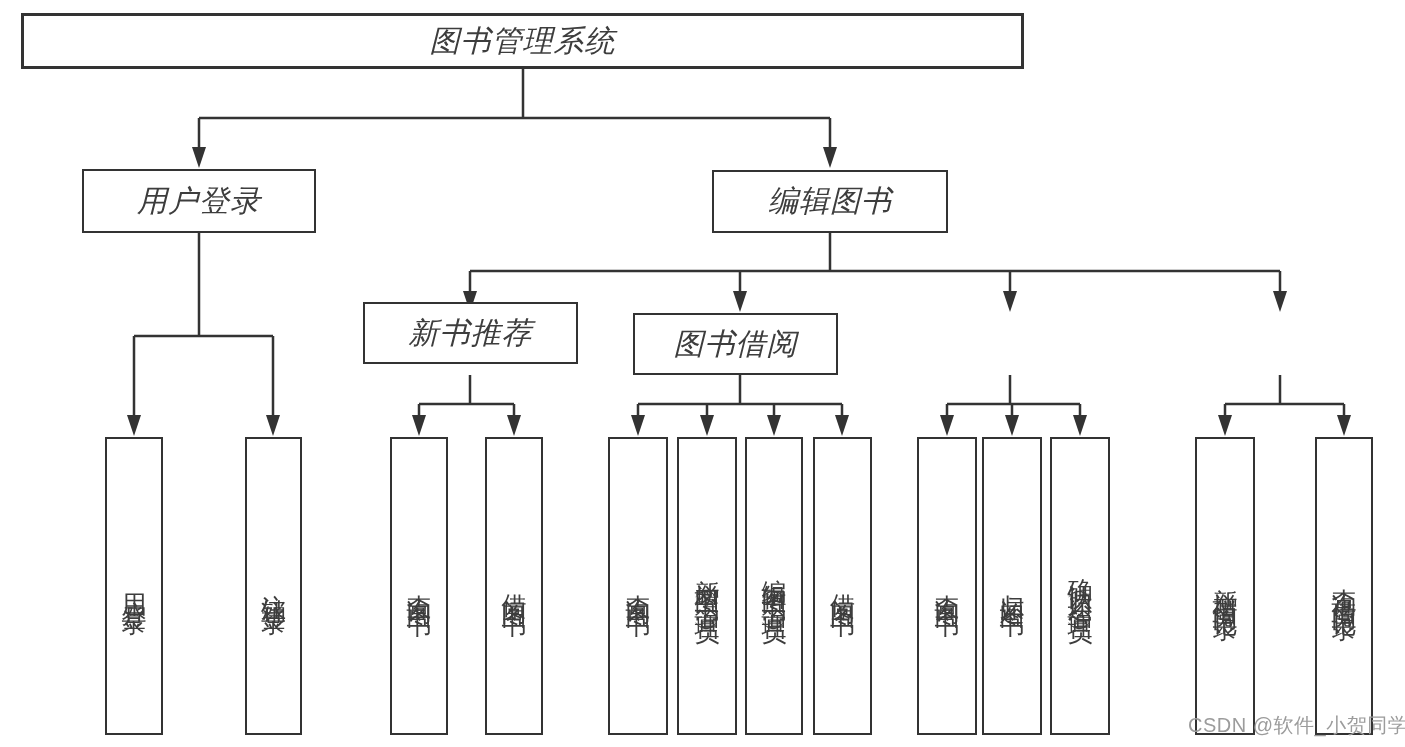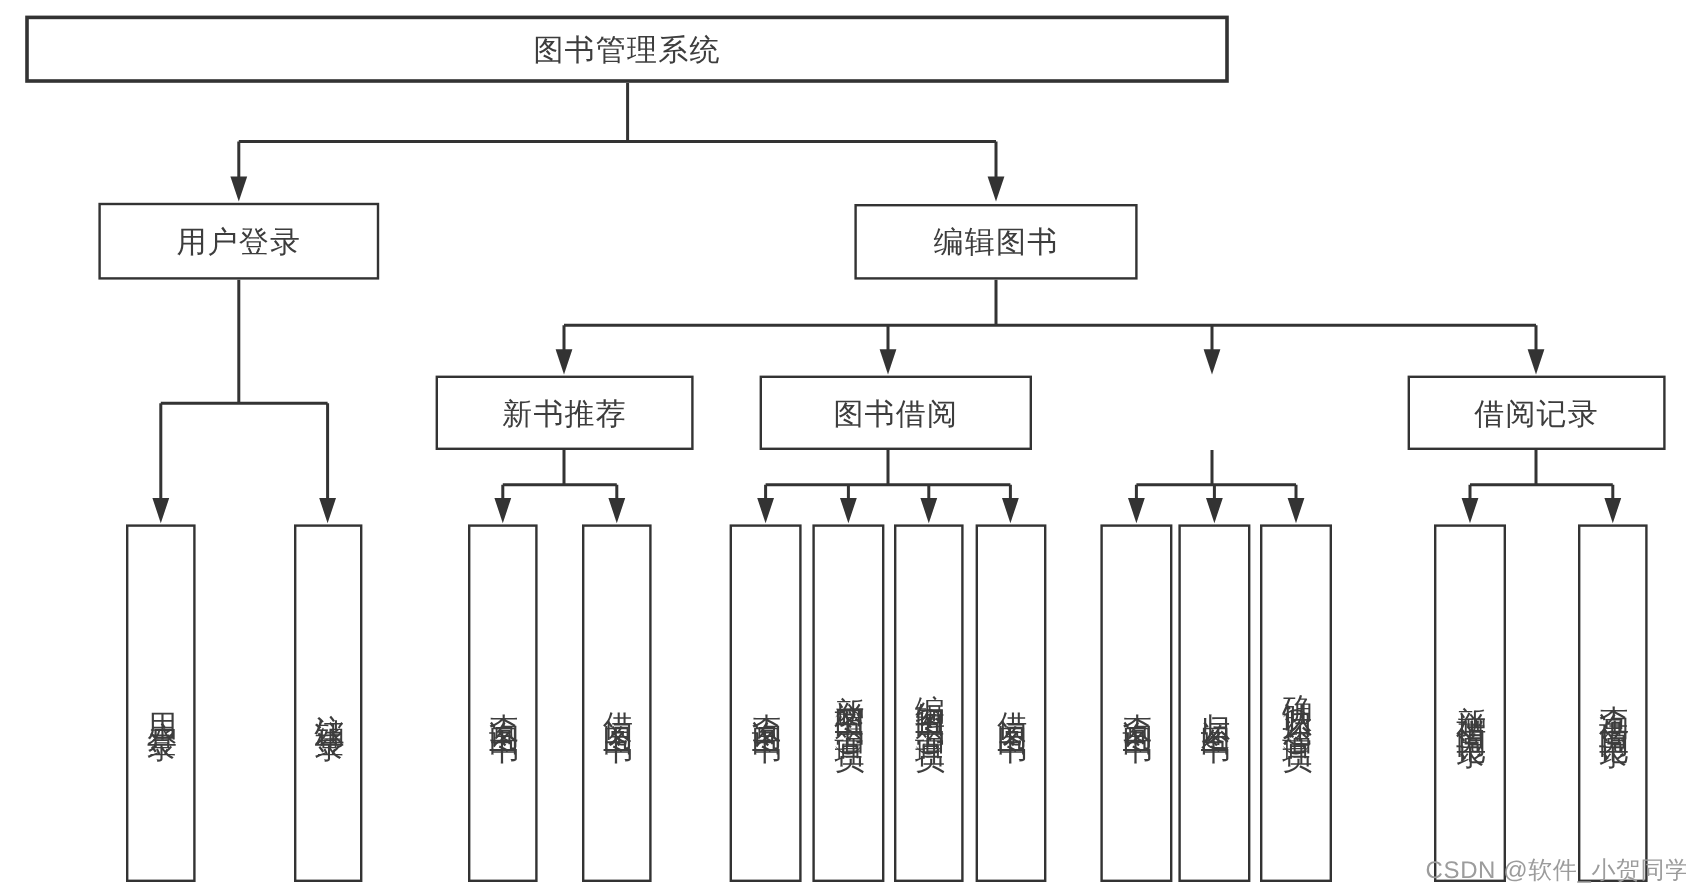--- a/index.html
+++ b/index.html
@@ -22,23 +22,24 @@
     background: #ffffff;
     border: 2.5px solid #333333;
     box-sizing: border-box;
     color: #3d3d3d;
     z-index: 2;
     display: flex;
     align-items: center;
     justify-content: center;
   }
   .hbox {
-    font-size: 25px;
+    font-size: 30px;
     letter-spacing: 1px;
     white-space: nowrap;
+    font-style: italic;
   }
   .root {
     border-width: 3px;
   }
   .leaf > span {
     writing-mode: vertical-rl;
     text-orientation: mixed;
     font-size: 25px;
     letter-spacing: 6px;
     line-height: 1;
@@ -110,23 +111,22 @@
       <polygon points="1218,415 1232,415 1225,436"></polygon>
       <polygon points="1337,415 1351,415 1344,436"></polygon>
     </g>
   </svg>
 
   <div class="box hbox root" style="left:21px; top:13px; width:1003px; height:56px;">图书管理系统</div>
 
   <div class="box hbox" style="left:82px; top:169px; width:234px; height:64px;">用户登录</div>
   <div class="box hbox" style="left:712px; top:170px; width:236px; height:63px;">编辑图书</div>
 
-  <div class="box hbox" style="left:363px; top:313px; width:215px; height:62px;">新书推荐</div>
-  <div class="box hbox" style="left:633px; top:313px; width:227px; height:62px;">图书借阅</div>
-  <div class="box hbox" style="left:1173px; top:313px; width:215px; height:62px;">借阅记录</div>
+  <div class="box hbox" style="left:363px; top:302px; width:215px; height:62px;">新书推荐</div>
+  <div class="box hbox" style="left:633px; top:313px; width:205px; height:62px;">图书借阅</div>
 
   <div class="box leaf" style="left:105px; top:437px; width:58px; height:298px;">
     <span>用户登录</span>
   </div>
   <div class="box leaf" style="left:245px; top:437px; width:57px; height:298px;">
     <span>注销登录</span>
   </div>
 
   <div class="box leaf" style="left:390px; top:437px; width:58px; height:298px;">
     <span>查询图书</span>

